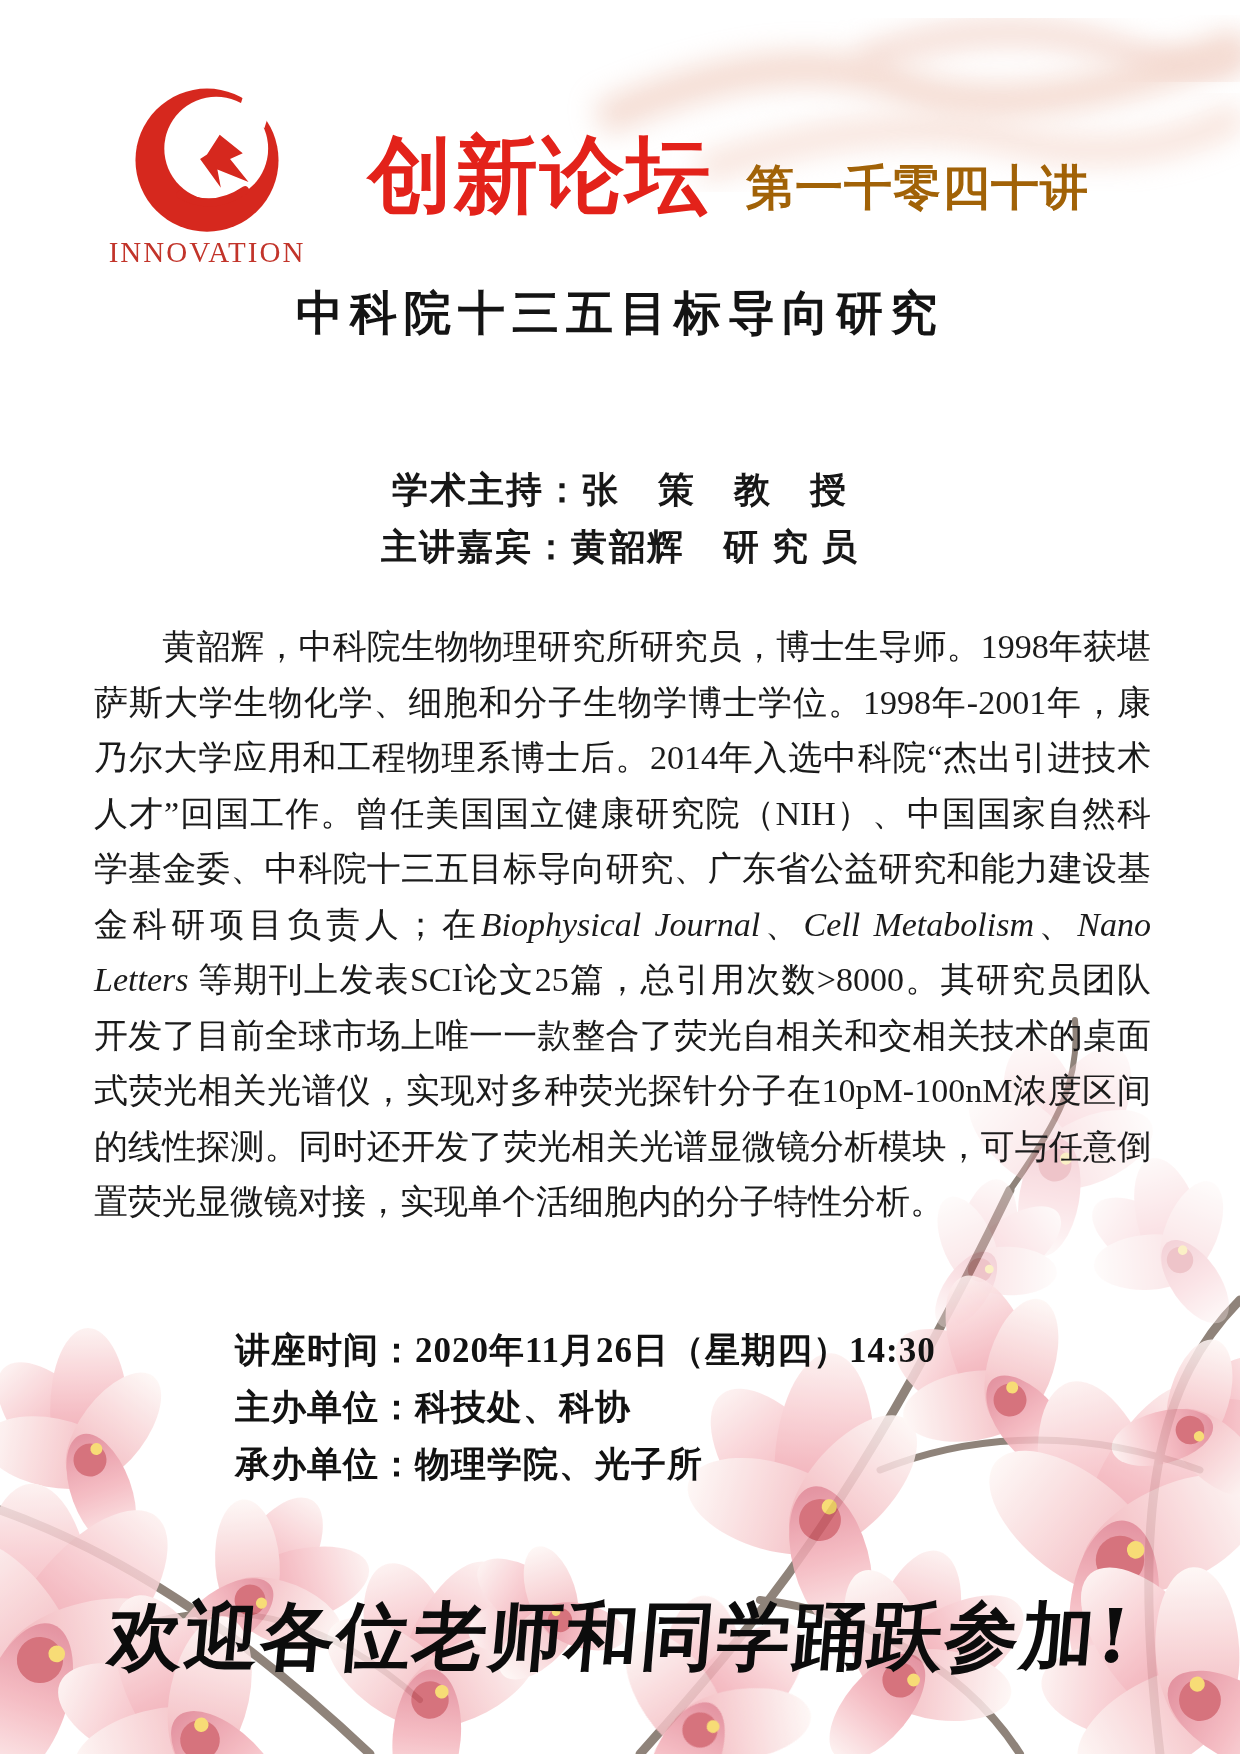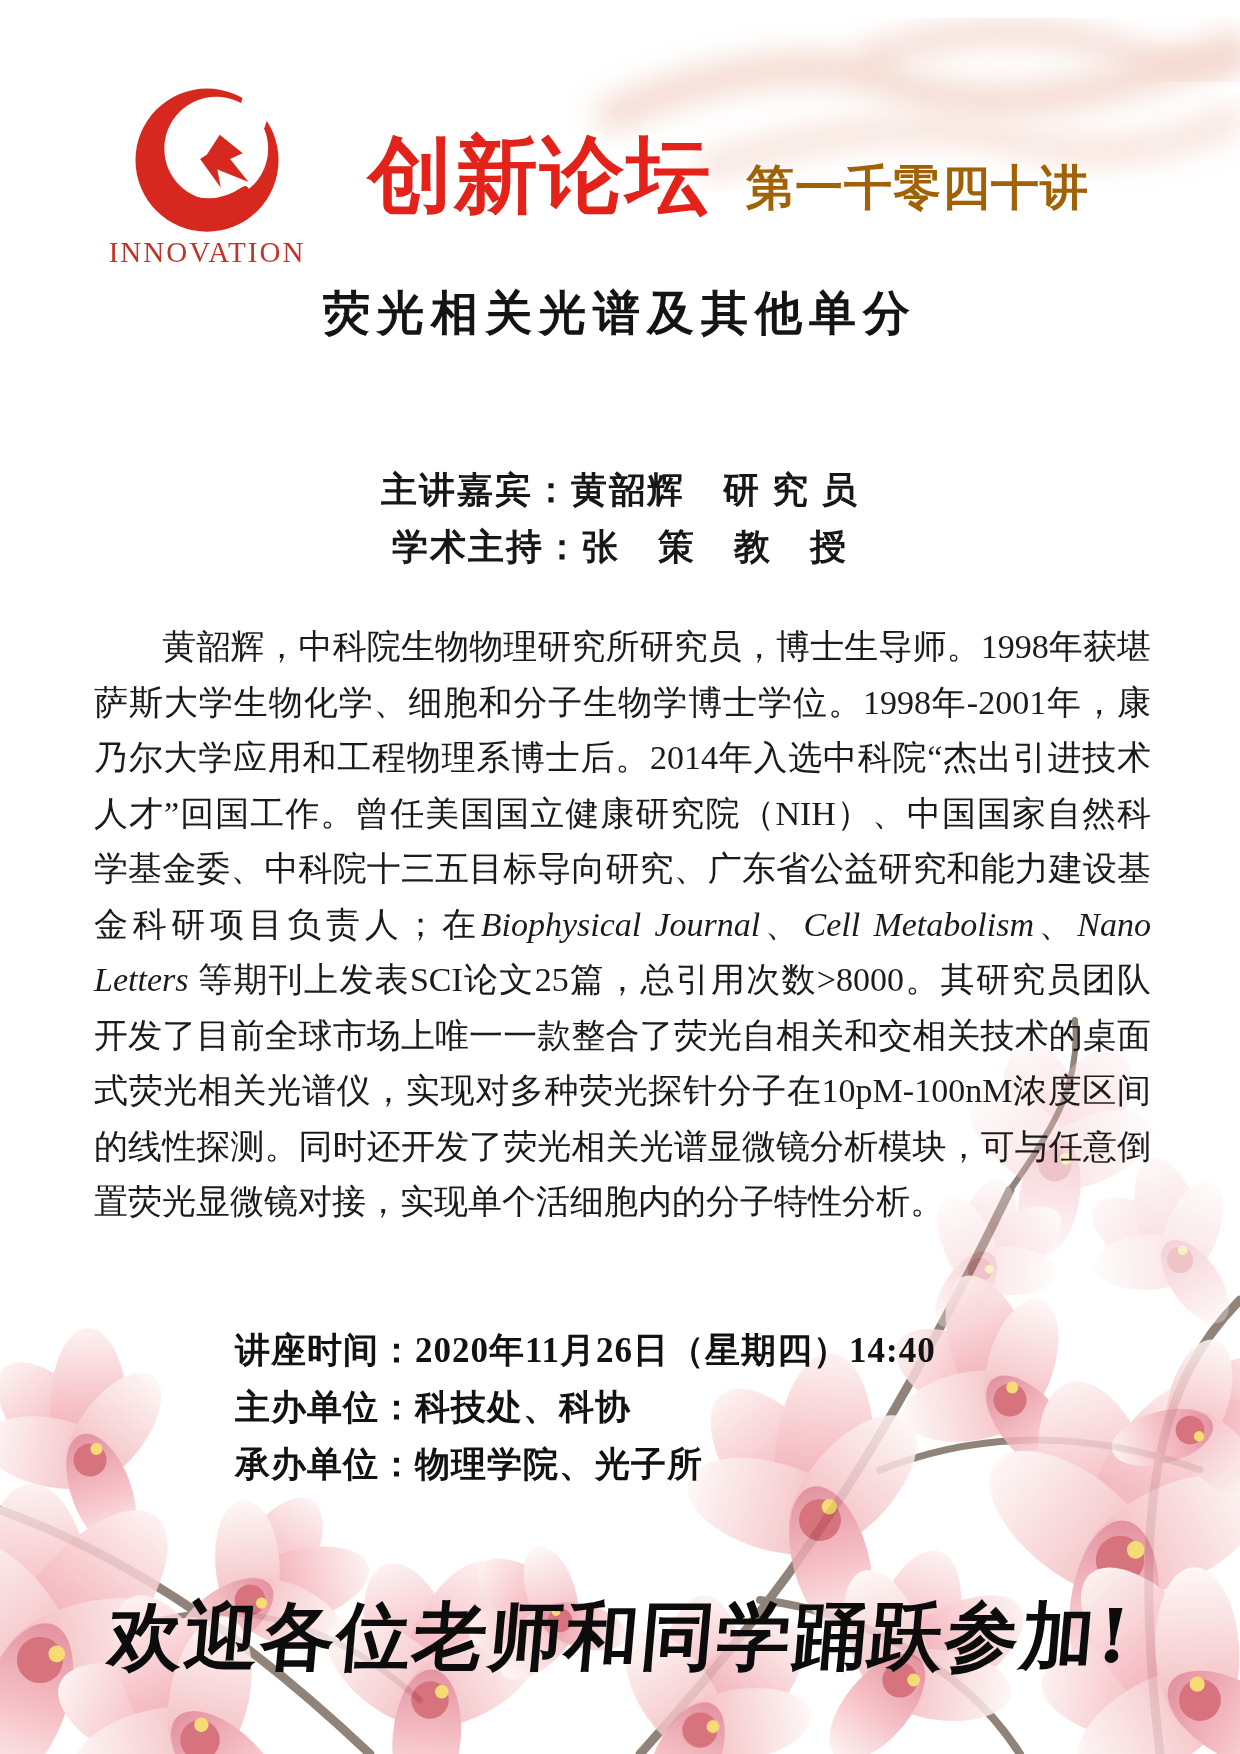--- a/index.html
+++ b/index.html
@@ -138,34 +138,34 @@
       </svg>
       <div class="brand">INNOVATION</div>
     </div>
 
     <div class="forum-row">
       <h1 class="forum-title">创新论坛</h1>
       <span class="forum-no">第一千零四十讲</span>
     </div>
 
     <div class="lec-title">
-      <div>荧光相关光谱及其他单分</div>
+      <div>中科院十三五目标导向研究</div>
     </div>
 
     <div class="speakers">
+      <div>学术主持：张　策　教　授</div>
       <div>主讲嘉宾：黄韶辉　研 究 员</div>
-      <div>学术主持：张　策　教　授</div>
     </div>
 
     <div class="bio">
       <p><span>　　黄韶辉，中科院生物物理研究所研究员，博士生导师。1998年获堪萨斯大学生物化学、细胞和分子生物学博士学位。1998年-2001年，康乃尔大学应用和工程物理系博士后。2014年入选中科院“杰出引进技术人才”回国工作。曾任美国国立健康研究院（NIH）、中国国家自然科学基金委、中科院十三五目标导向研究、广东省公益研究和能力建设基金科研项目负责人；在</span><span class="jn">Biophysical Journal</span><span>、</span><span class="jn">Cell Metabolism</span><span>、</span><span class="jn">Nano Letters</span><span> 等期刊上发表SCI论文25篇，总引用次数&gt;8000。其研究员团队开发了目前全球市场上唯一一款整合了荧光自相关和交相关技术的桌面式荧光相关光谱仪，实现对多种荧光探针分子在10pM-100nM浓度区间的线性探测。同时还开发了荧光相关光谱显微镜分析模块，可与任意倒置荧光显微镜对接，实现单个活细胞内的分子特性分析。</span></p>
     </div>
 
     <div class="details">
-      <div class="row"><span>讲座时间：</span><span>2020年11月26日（星期四）14:40</span></div>
+      <div class="row"><span>讲座时间：</span><span>2020年11月26日（星期四）14:30</span></div>
       <div class="row"><span>主办单位：</span><span>科技处、科协</span></div>
       <div class="row"><span>承办单位：</span><span>物理学院、光子所</span></div>
     </div>
 
     <div class="welcome">欢迎各位老师和同学踊跃参加!</div>
 
   </div>
 </div>
 
 </body></html>

